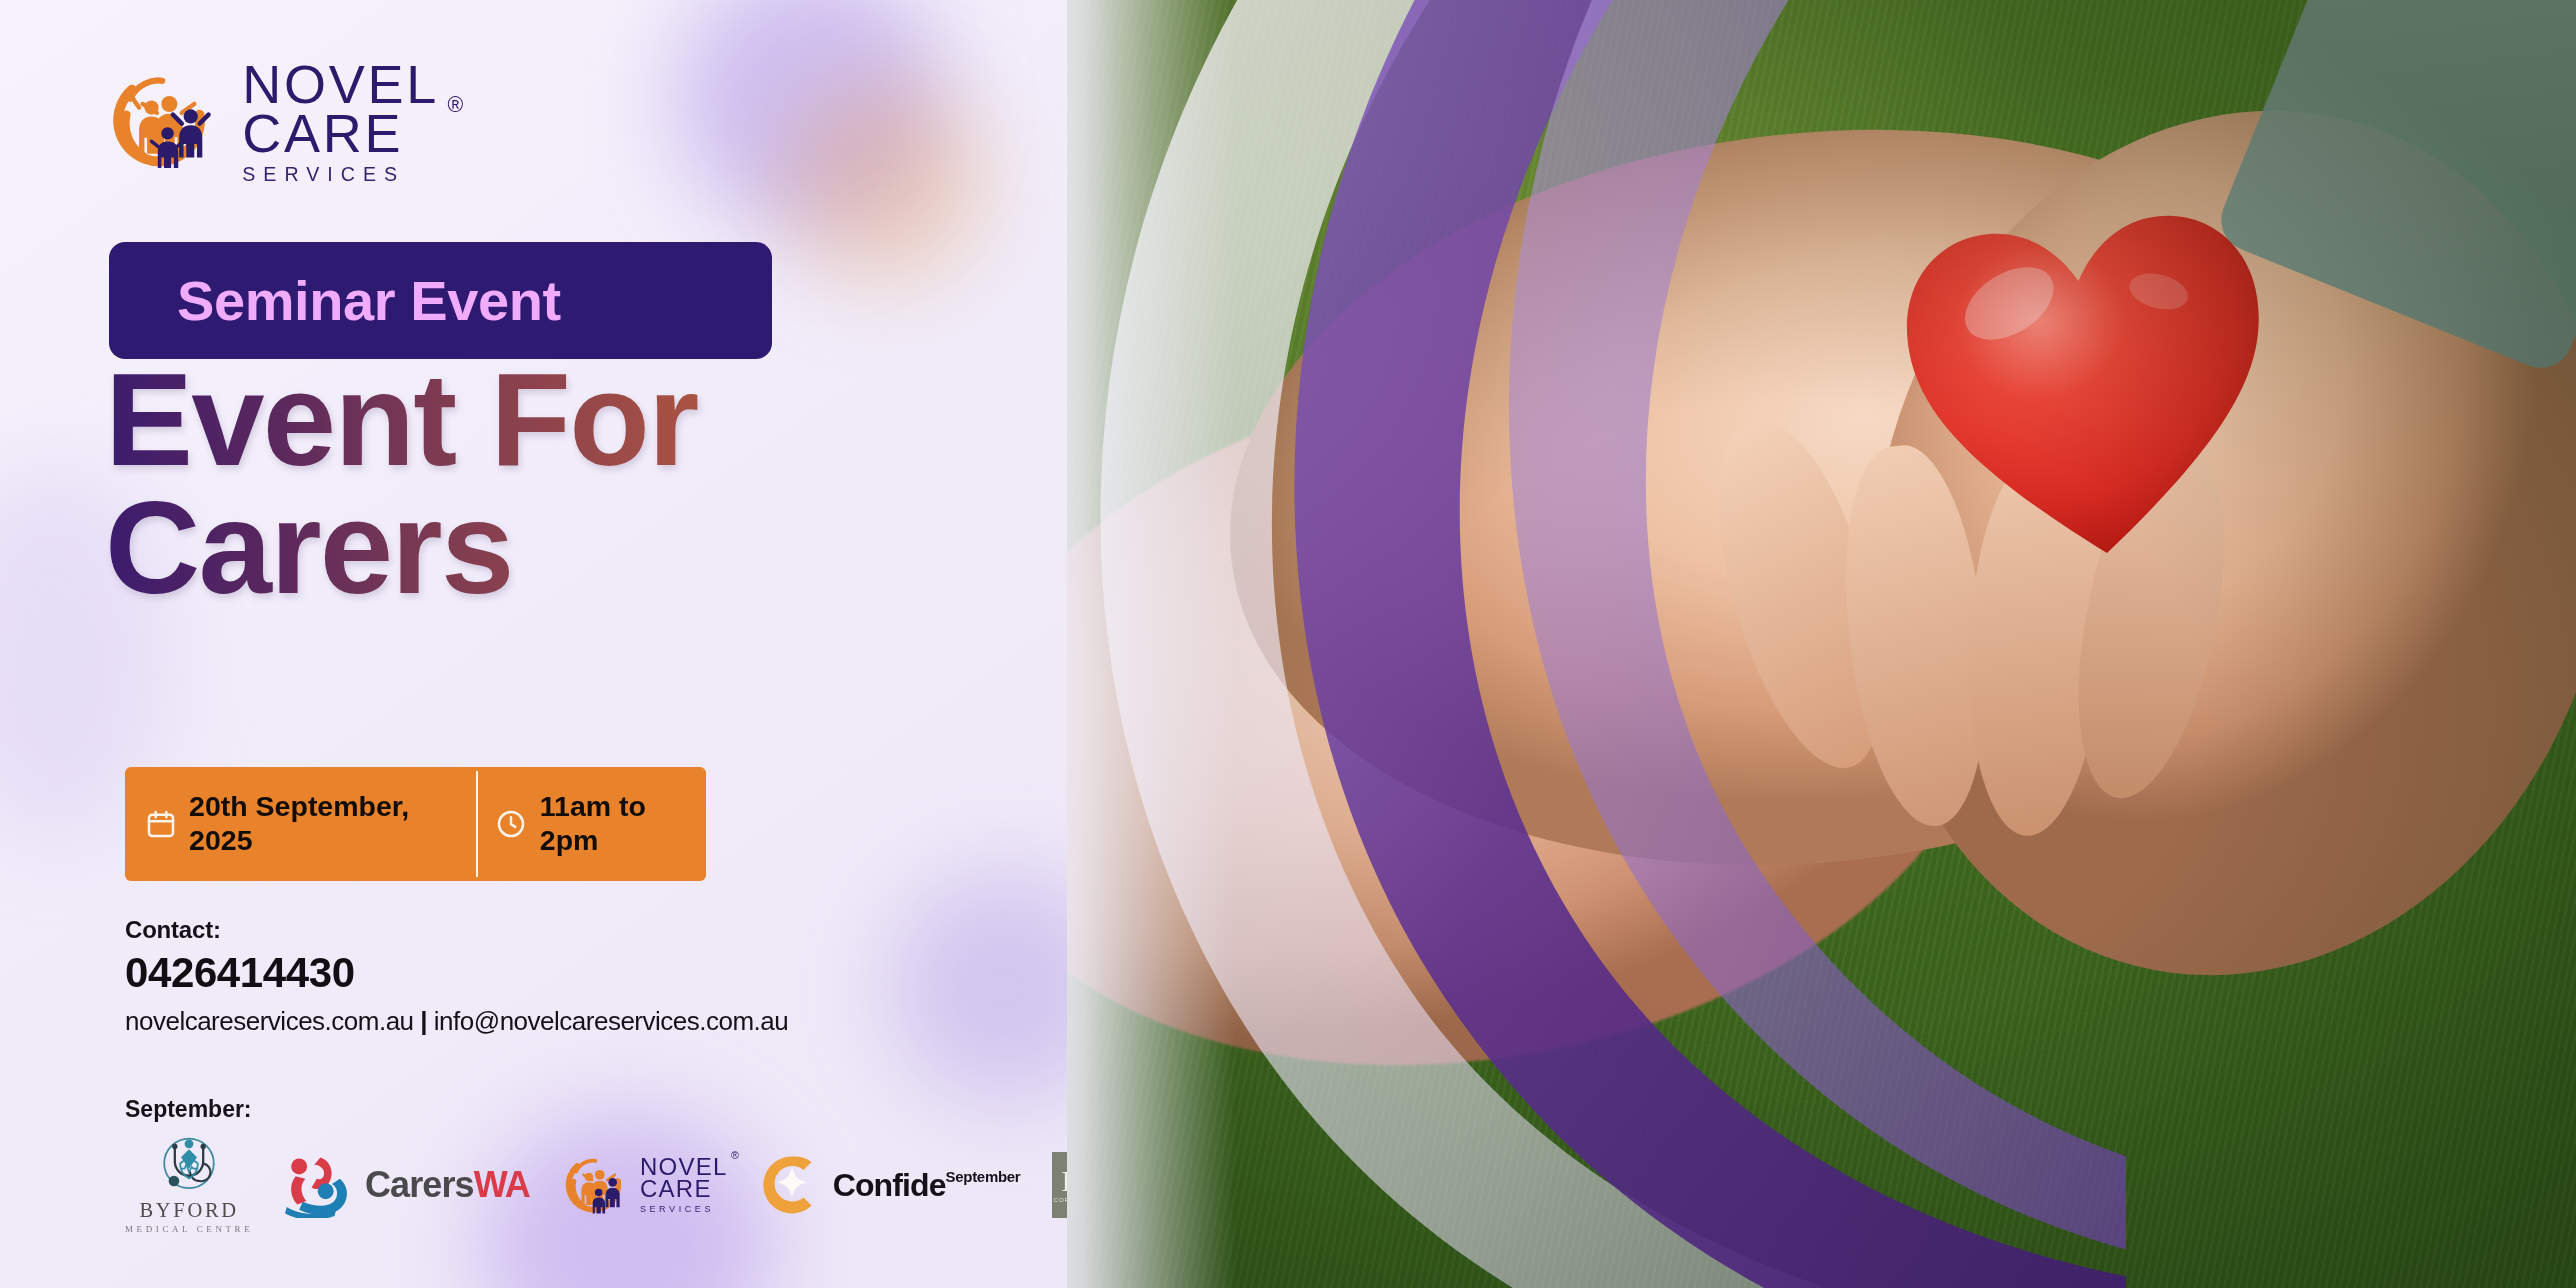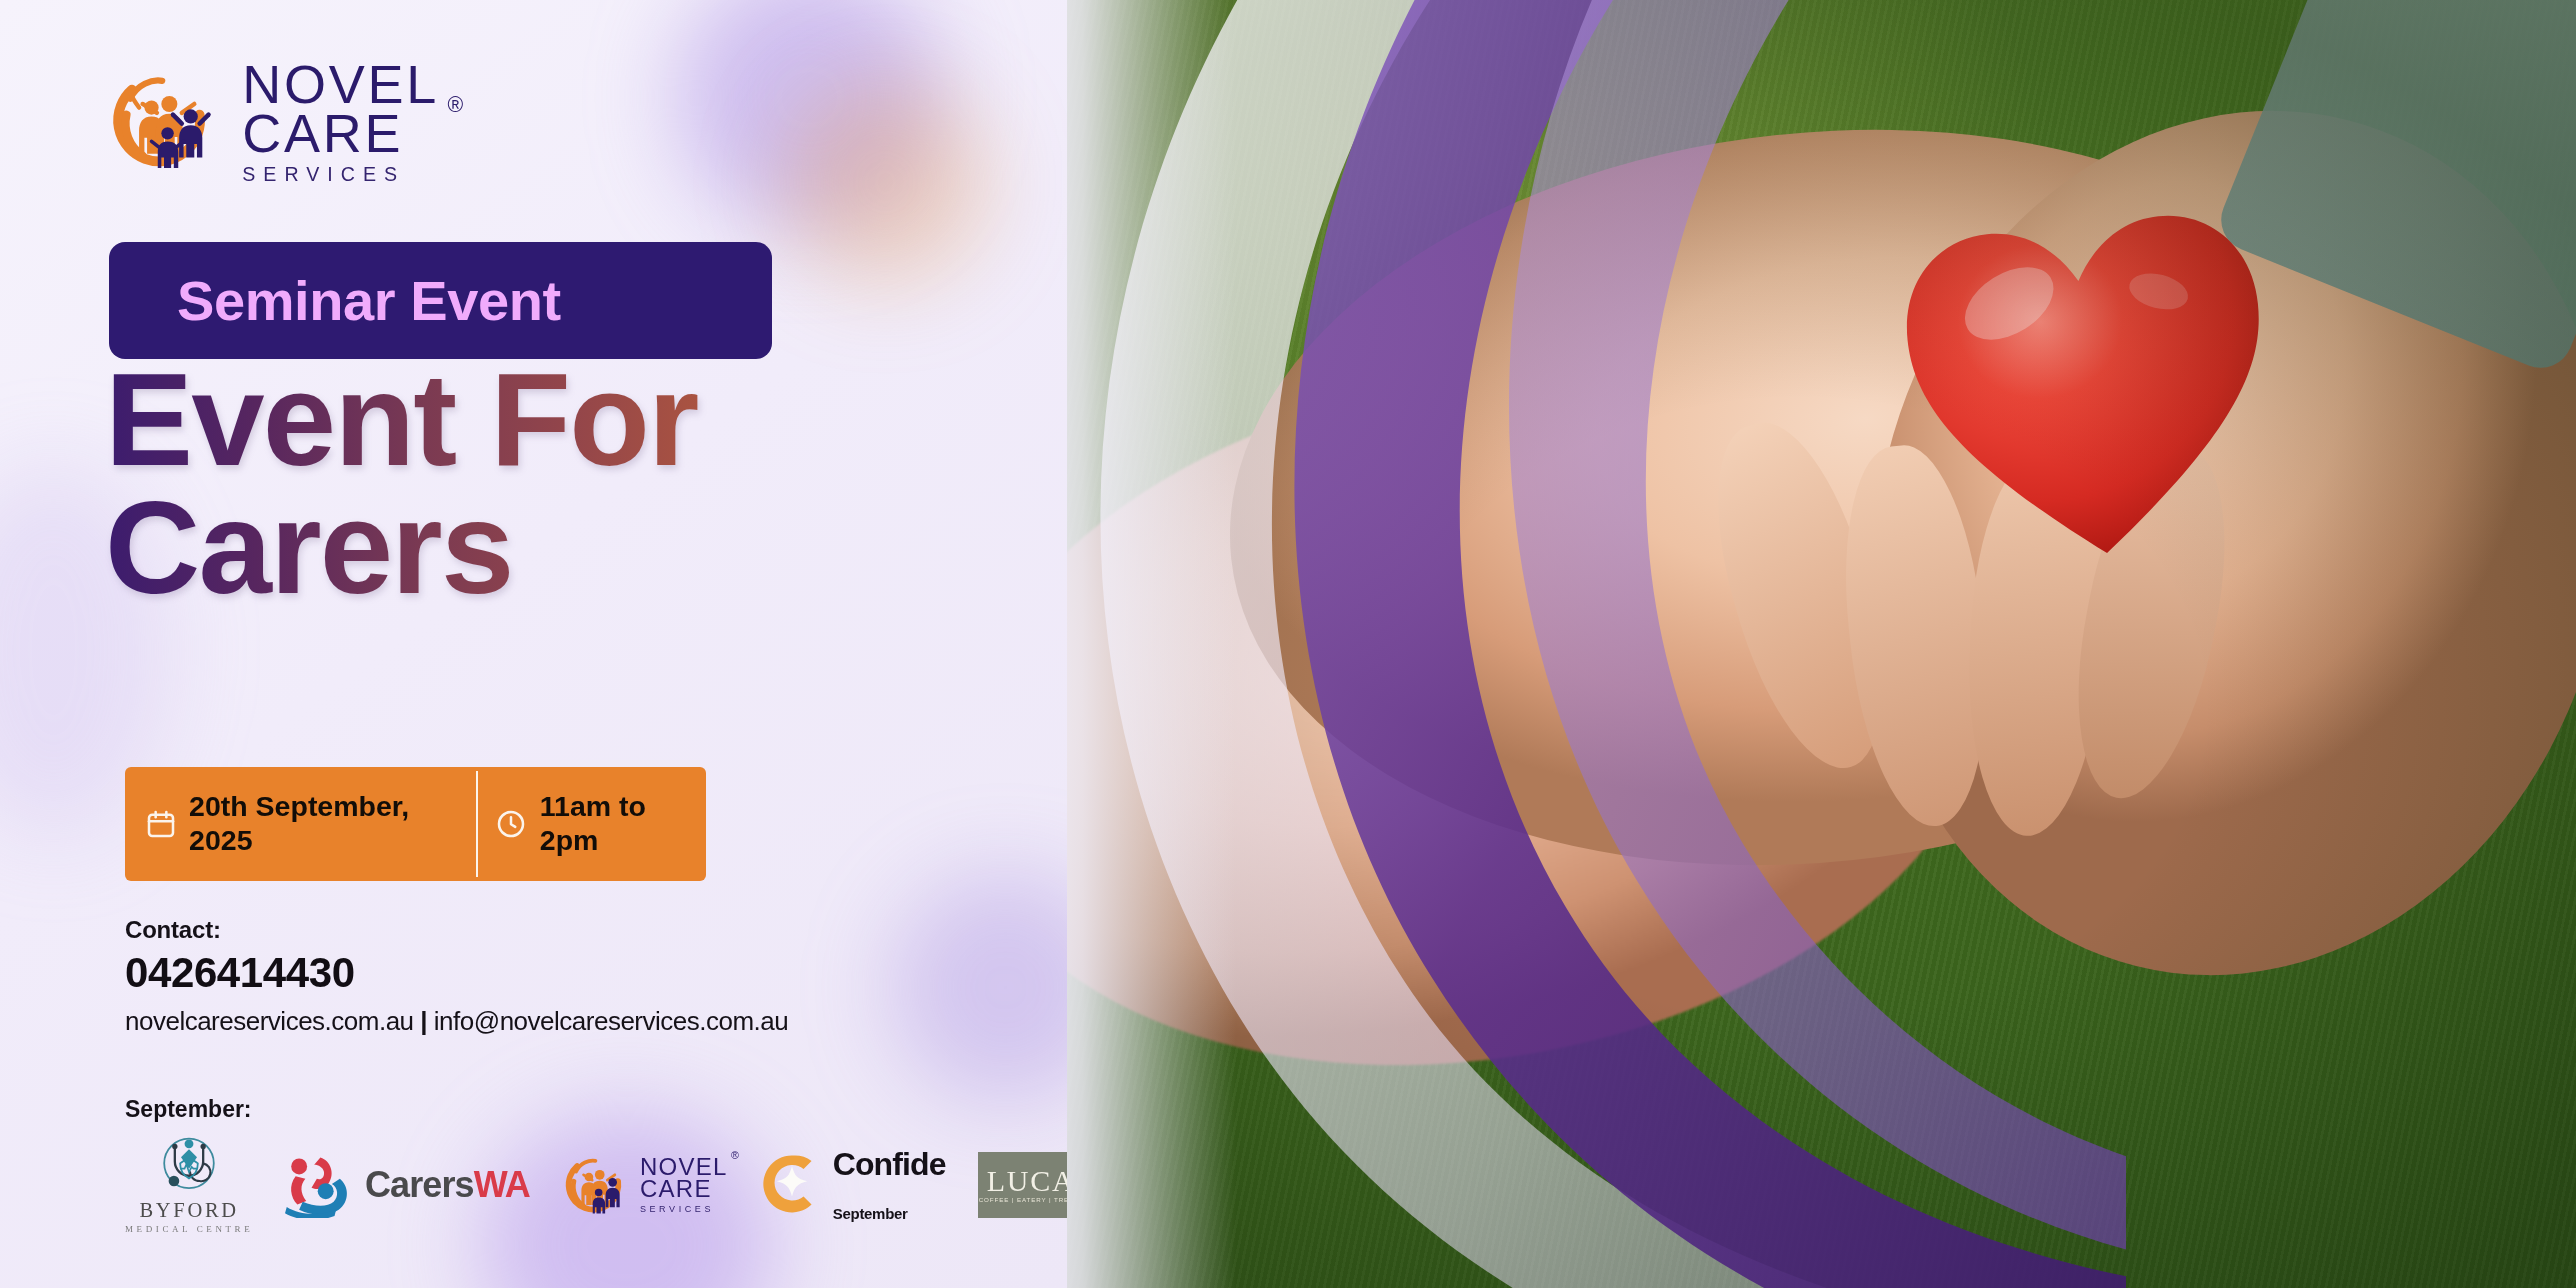--- a/index.html
+++ b/index.html
@@ -94,21 +94,21 @@
 
   
   #sp-novel{ gap:9px; }
   #novel-words{ display:flex; flex-direction:column; line-height:.92; position:relative; }
   .novel-sm{ font-size:24px; letter-spacing:1.3px; color:#2B1B6B; }
   #novel-sm-reg{ position:absolute; right:-12.5px; top:-5.3px; font-size:10.7px; color:#2B1B6B; }
   #novel-sm-sub{ font-size:9px; letter-spacing:3.6px; color:#34246F; margin-top:4.4px; }
 
   
   #sp-confide{ gap:9px; }
-  #confide-words{ display:flex; flex-direction:column; line-height:1;gap:25px; }
+  #confide-words{ display:flex; line-height:1; }
   #confide-name{ font-size:32px; font-weight:bold; color:#151118; letter-spacing:-0.9px; }
   #confide-sub{ font-size:15px; font-weight:bold; color:#151118; letter-spacing:-0.3px; margin-top:0.9px; }
 
   
   #sp-luca{
     width:107px; height:66px; background:#7C8273; display:flex; flex-direction:column;
     align-items:center; justify-content:center; gap:0;
   }
   #luca-name{ font-family:"Liberation Serif", serif; font-size:30px; letter-spacing:1.8px; color:#F2F0E6; line-height:1; }
   #luca-sub{ font-size:6.2px; letter-spacing:0.9px; color:#E8E4D6; }

